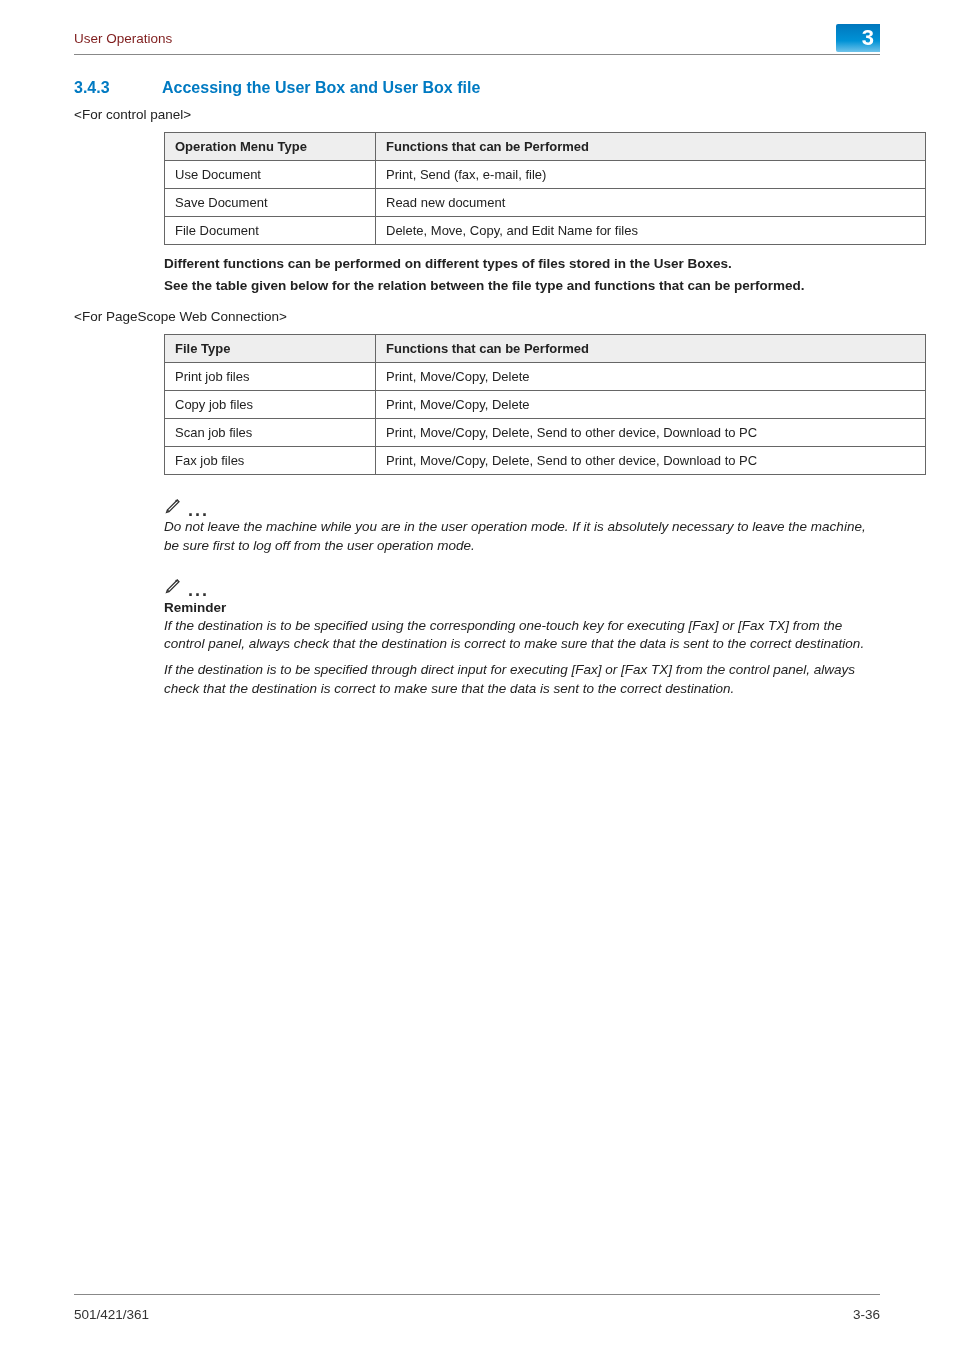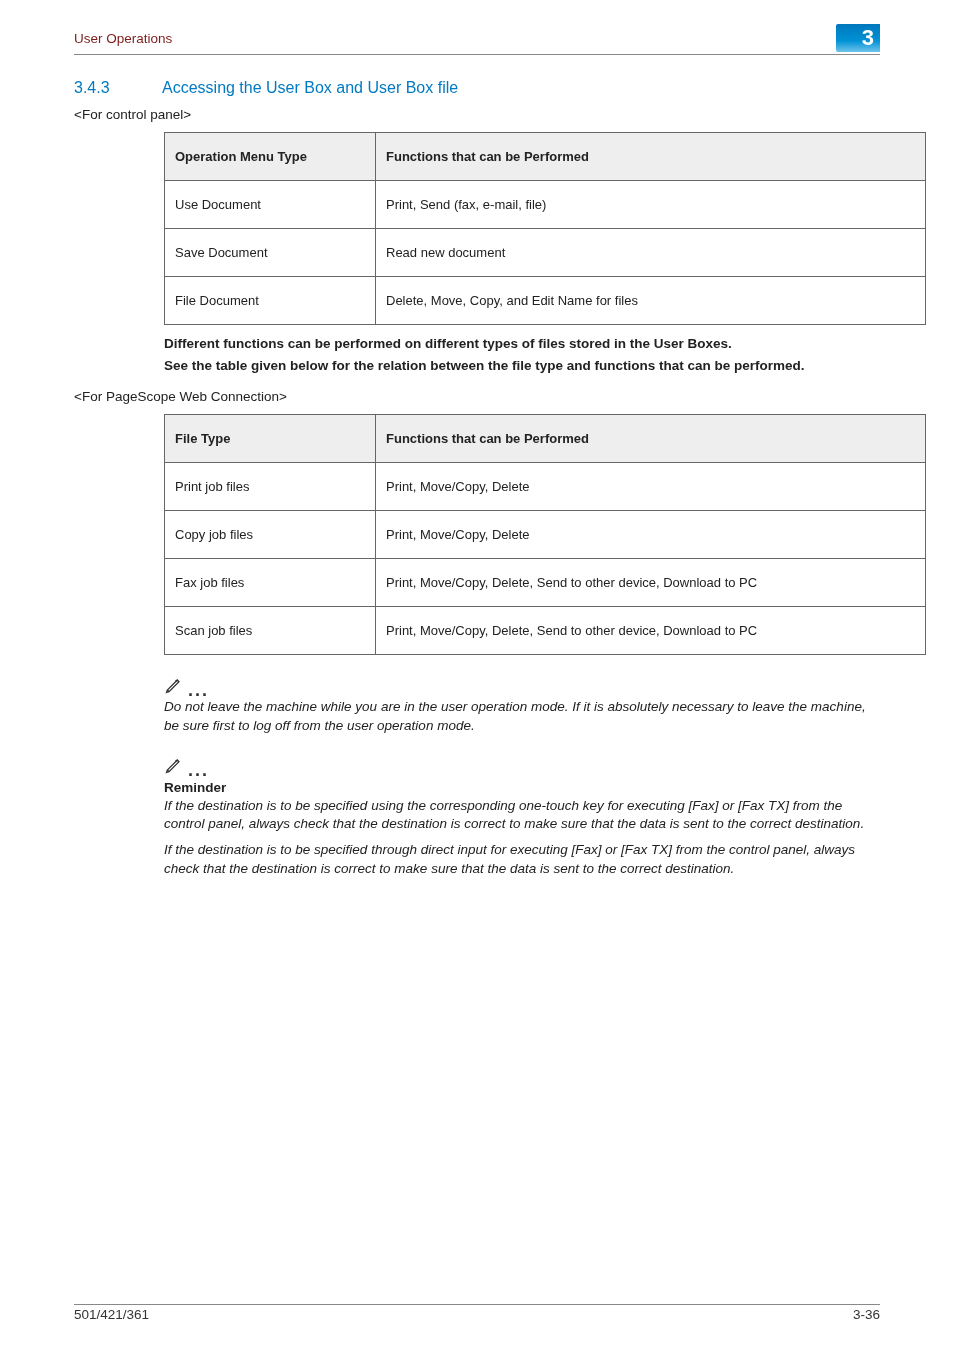--- a/index.html
+++ b/index.html
@@ -47,42 +47,42 @@
   }
   hr.header-rule {
     border: none;
     border-top: 1px solid #888;
     margin: 0 0 14px 0;
   }
   .sec-heading {
     display: flex;
     gap: 28px;
     color: #007ac2;
-    font-weight: normal;
+    font-weight: bold;
     font-size: 16px;
     margin: 10px 0 8px 0;
   }
   .sec-heading .num { flex: 0 0 60px; }
   .body-indent {
     margin-left: 90px;
   }
   .subtitle {
     margin: 2px 0 6px 0;
   }
   table.spec {
     width: 762px;
     margin-left: 90px;
     border-collapse: collapse;
     font-size: 13px;
     margin-top: 4px;
     margin-bottom: 6px;
   }
   table.spec th, table.spec td {
     border: 1px solid #666;
-    padding: 16px 10px;
+    padding: 6px 10px;
     text-align: left;
     vertical-align: middle;
   }
   table.spec th {
     background: #eee;
     font-weight: bold;
   }
   table.spec th.col1, table.spec td.col1 { width: 190px; }
   p.para {
     margin: 4px 0 4px 90px;
@@ -117,21 +117,21 @@
     margin: 2px 0 2px 0;
   }
   .callout-body {
     font-style: italic;
     line-height: 1.35;
     margin: 0 0 6px 0;
   }
   .spacer-fill { flex: 1 1 auto; }
   .footer {
     border-top: 1px solid #888;
-    padding-top: 2px;
+    padding-top: 12px;
     margin-bottom: 28px;
     display: flex;
     justify-content: space-between;
     font-size: 13.5px;
     color: #333;
   }
 </style>
 </head>
 <body>
 
@@ -190,25 +190,25 @@
     <tbody>
       <tr>
         <td class="col1">Print job files</td>
         <td>Print, Move/Copy, Delete</td>
       </tr>
       <tr>
         <td class="col1">Copy job files</td>
         <td>Print, Move/Copy, Delete</td>
       </tr>
       <tr>
+        <td class="col1">Scan job files</td>
+        <td>Print, Move/Copy, Delete, Send to other device, Download to PC</td>
+      </tr>
+      <tr>
         <td class="col1">Fax job files</td>
-        <td>Print, Move/Copy, Delete, Send to other device, Download to PC</td>
-      </tr>
-      <tr>
-        <td class="col1">Scan job files</td>
         <td>Print, Move/Copy, Delete, Send to other device, Download to PC</td>
       </tr>
     </tbody>
   </table>
 
   <div class="callout">
     <div class="callout-icon">
       <svg viewBox="0 0 24 24" fill="none" stroke="#333" stroke-width="1.5">
         <path d="M3 21l3-1 12-12-2-2L4 18l-1 3z" fill="#fff"></path>
         <path d="M14 6l2 2"></path>

